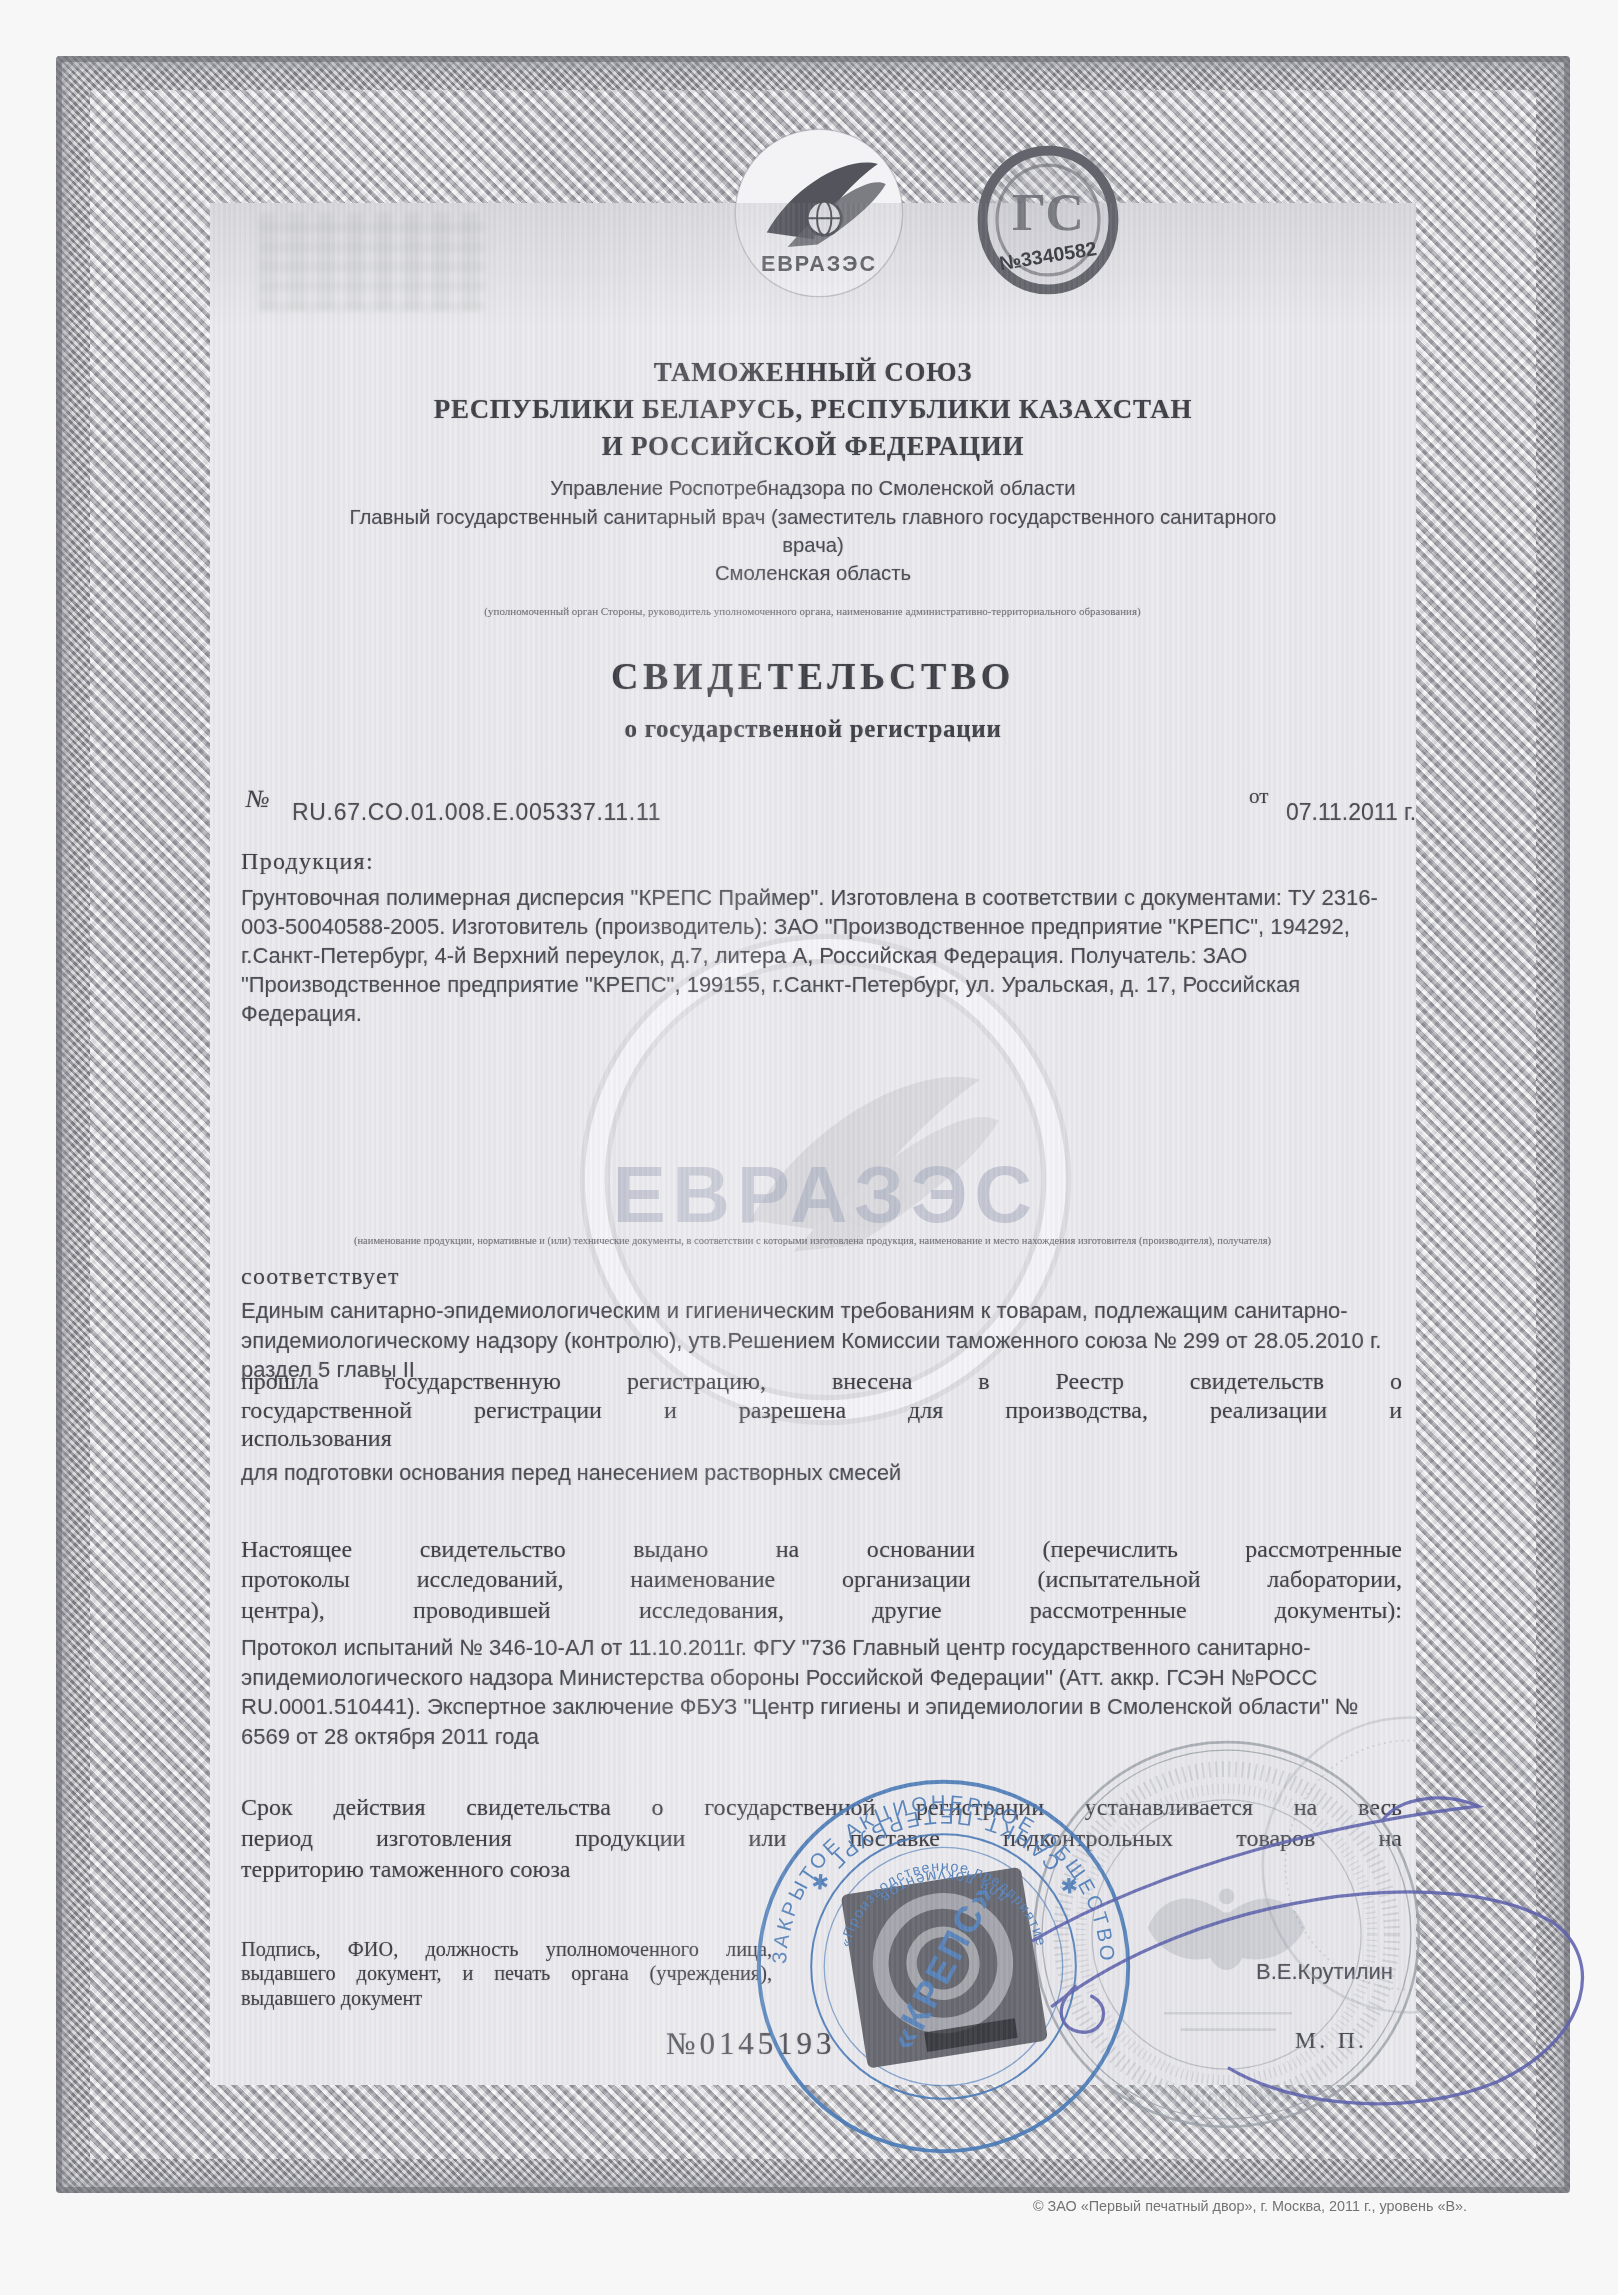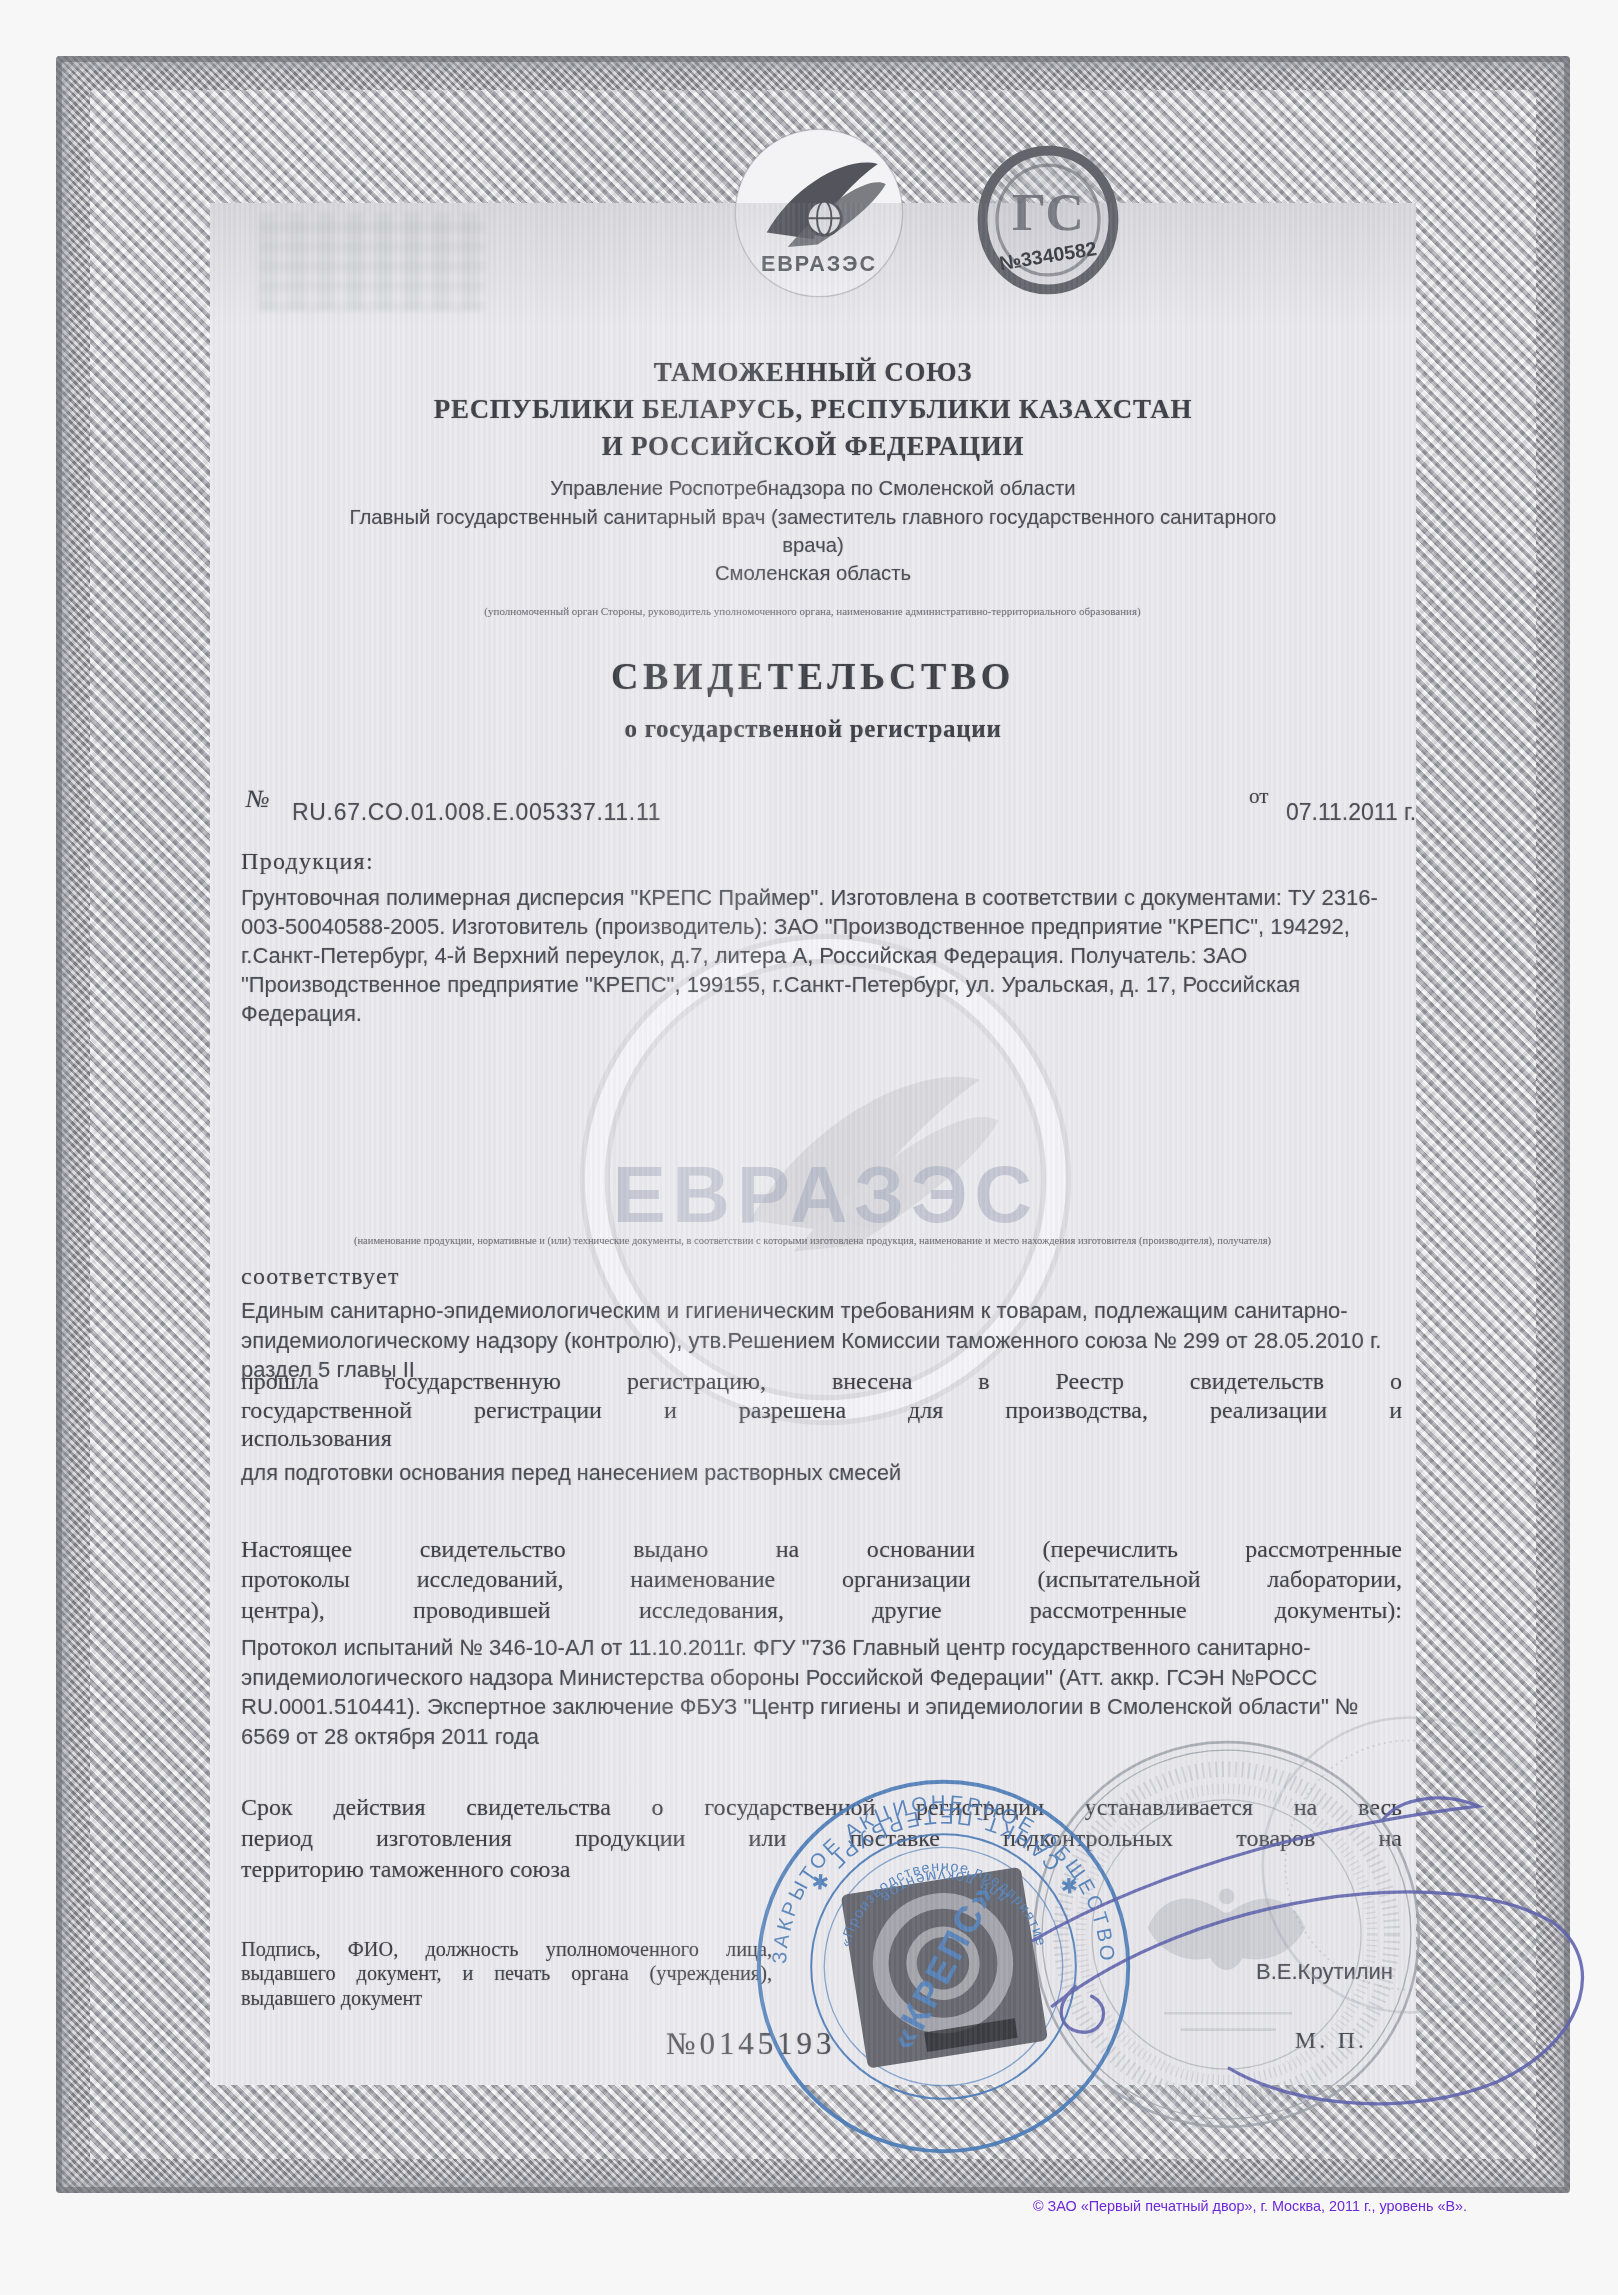--- a/index.html
+++ b/index.html
@@ -191,16 +191,16 @@
 
   <svg class="abs" style="left:976px;top:146px;" width="144" height="148" viewBox="0 0 220 226">
     <ellipse cx="110" cy="113" rx="100" ry="106" fill="rgba(196,196,204,.25)" stroke="#64656c" stroke-width="15"></ellipse>
     <ellipse cx="110" cy="113" rx="78" ry="84" fill="none" stroke="#75767e" stroke-width="5" opacity=".7"></ellipse>
     <text x="110" y="128" text-anchor="middle" font-family="Liberation Serif, DejaVu Serif, serif" font-size="82" font-weight="bold" fill="#6a6b73" opacity=".85">ГС</text>
     <text transform="rotate(-9 110 168)" x="110" y="178" text-anchor="middle" font-family="Liberation Sans, DejaVu Sans, sans-serif" font-size="30" font-weight="bold" fill="#3a3a42">№3340582</text>
   </svg>
 
   <div class="abs scan-texture" style="left:210px;top:203px;width:1206px;height:1882px;"></div>
 
-  <div class="abs sans" style="left:1033px;top:2198px;width:525px;font-size:14.4px;color:#6d28d9;text-shadow:none;">© ЗАО «Первый печатный двор»,  г. Москва,  2011 г.,  уровень «В».</div>
+  <div class="abs sans" style="left:1033px;top:2198px;width:525px;font-size:14.4px;color:#737373;text-shadow:none;">© ЗАО «Первый печатный двор»,  г. Москва,  2011 г.,  уровень «В».</div>
 
 </div>
 
 
 </body></html>

